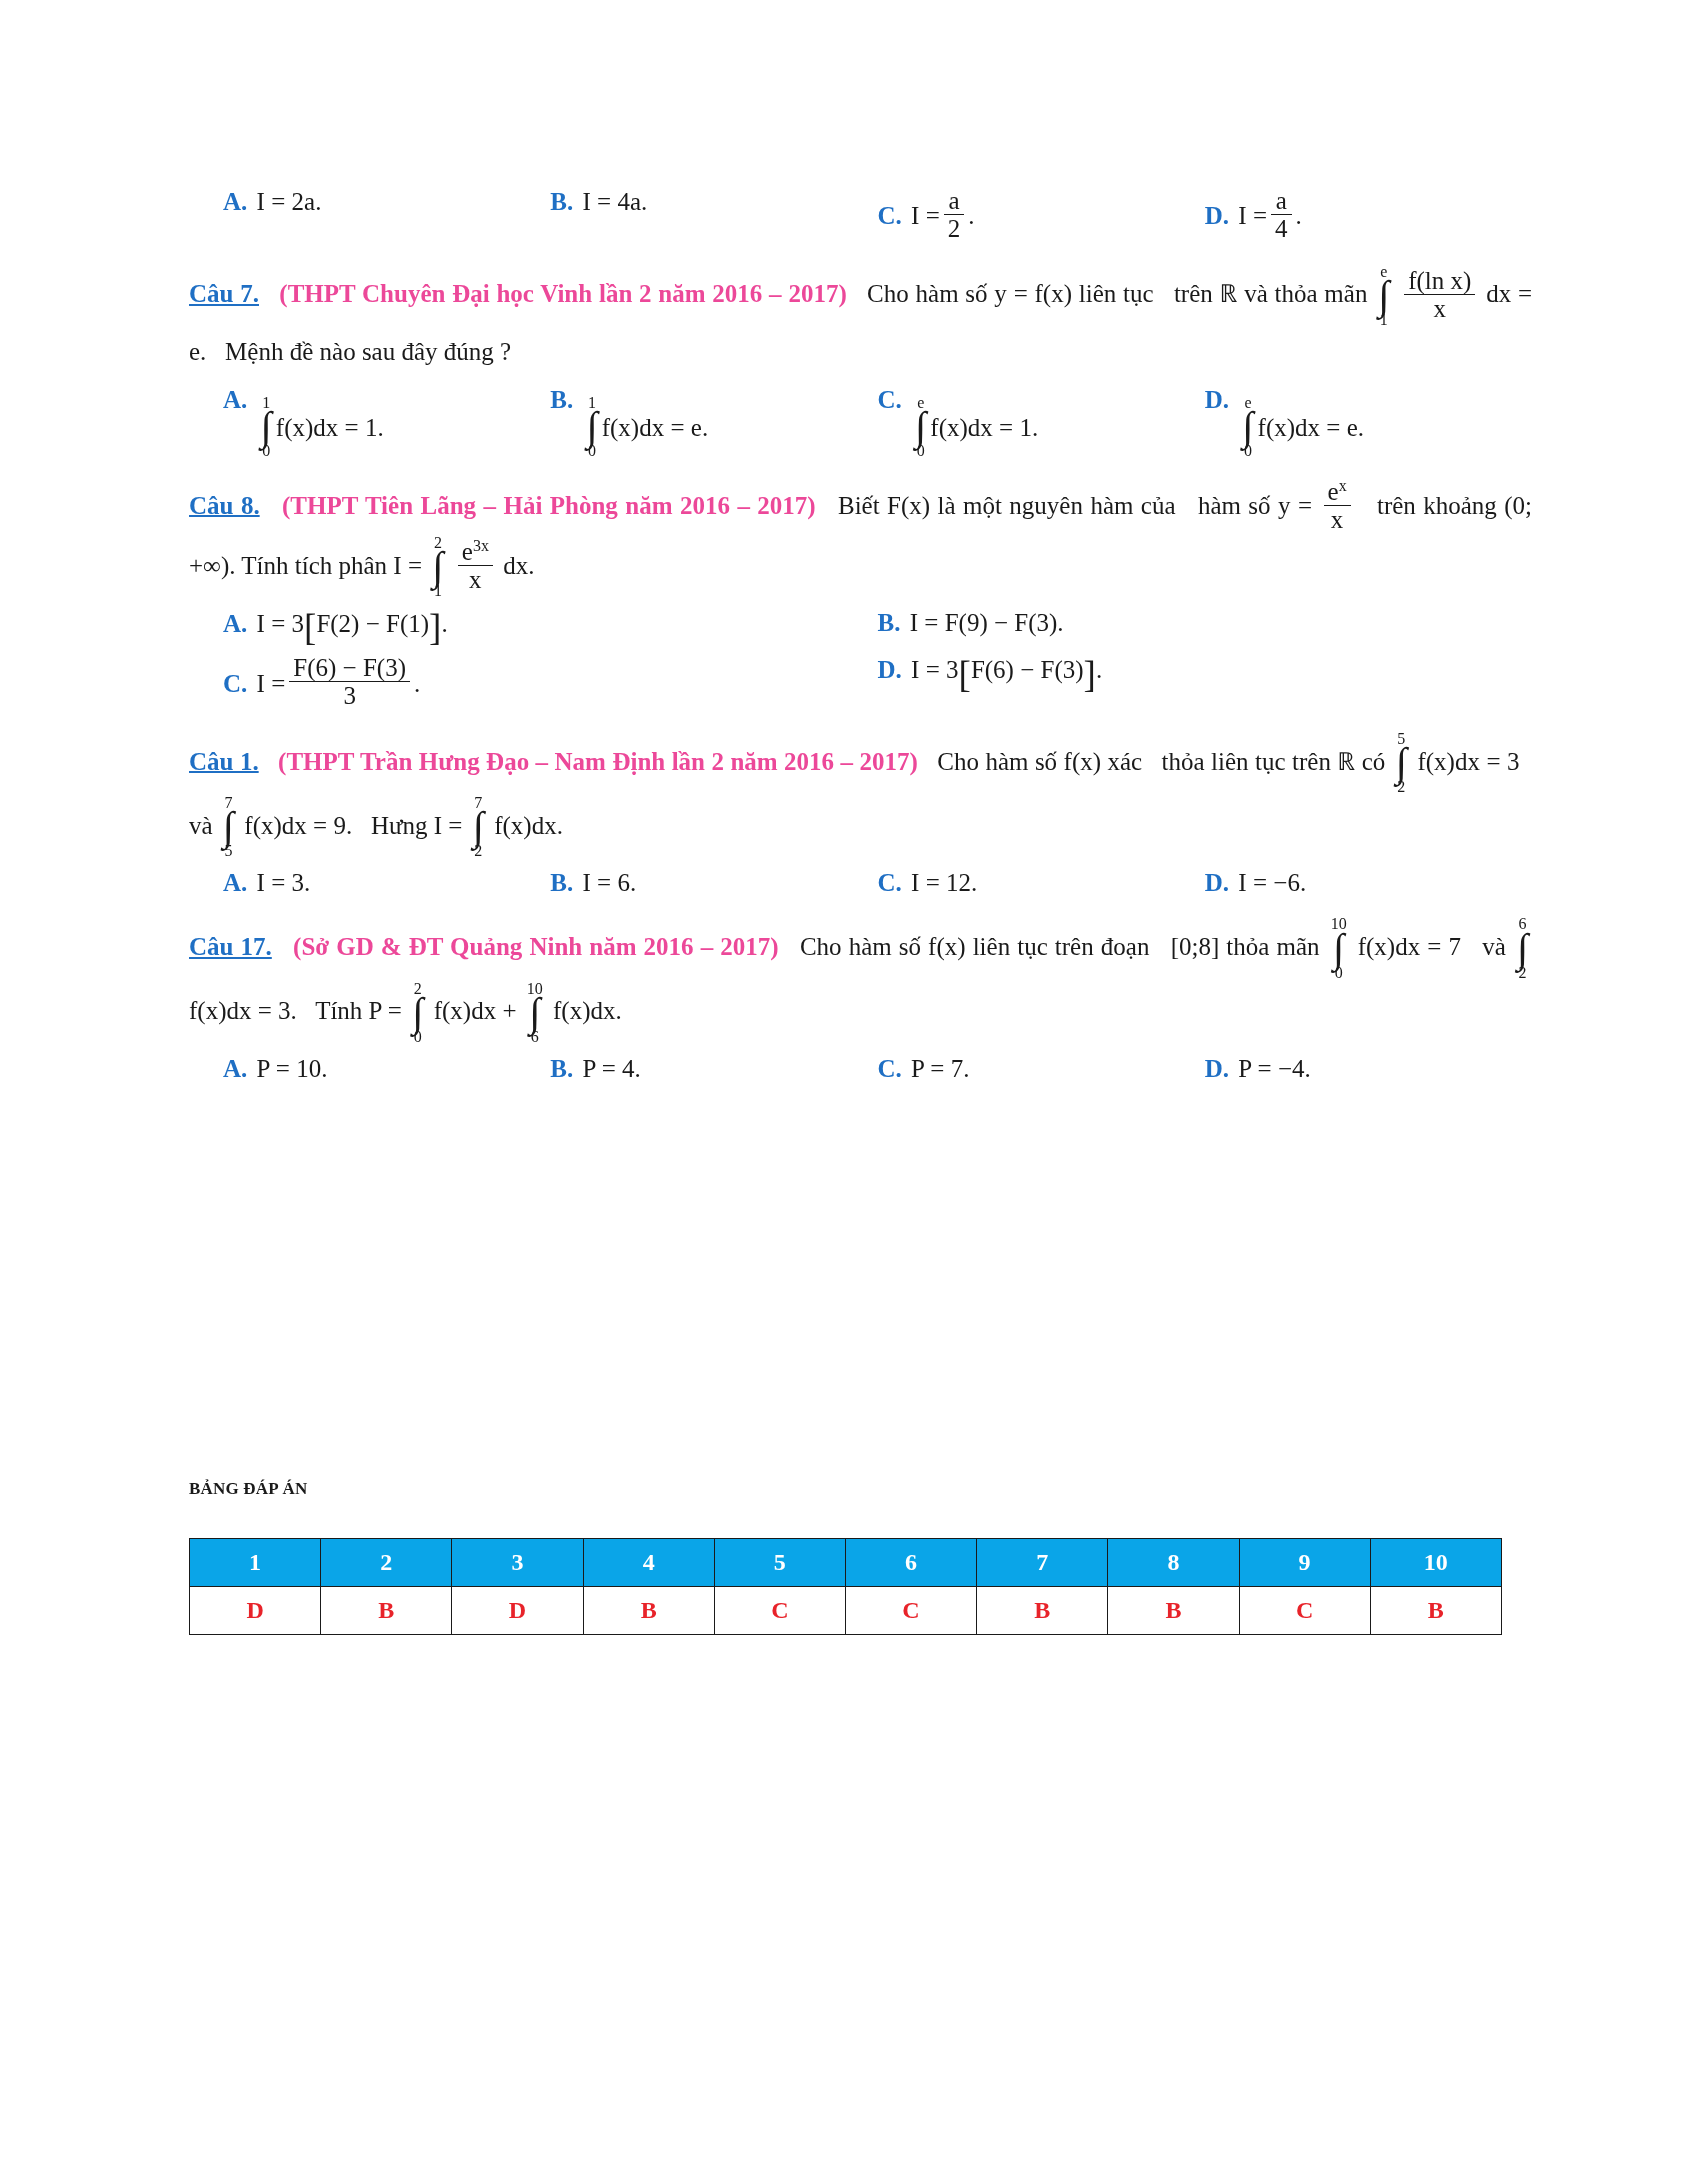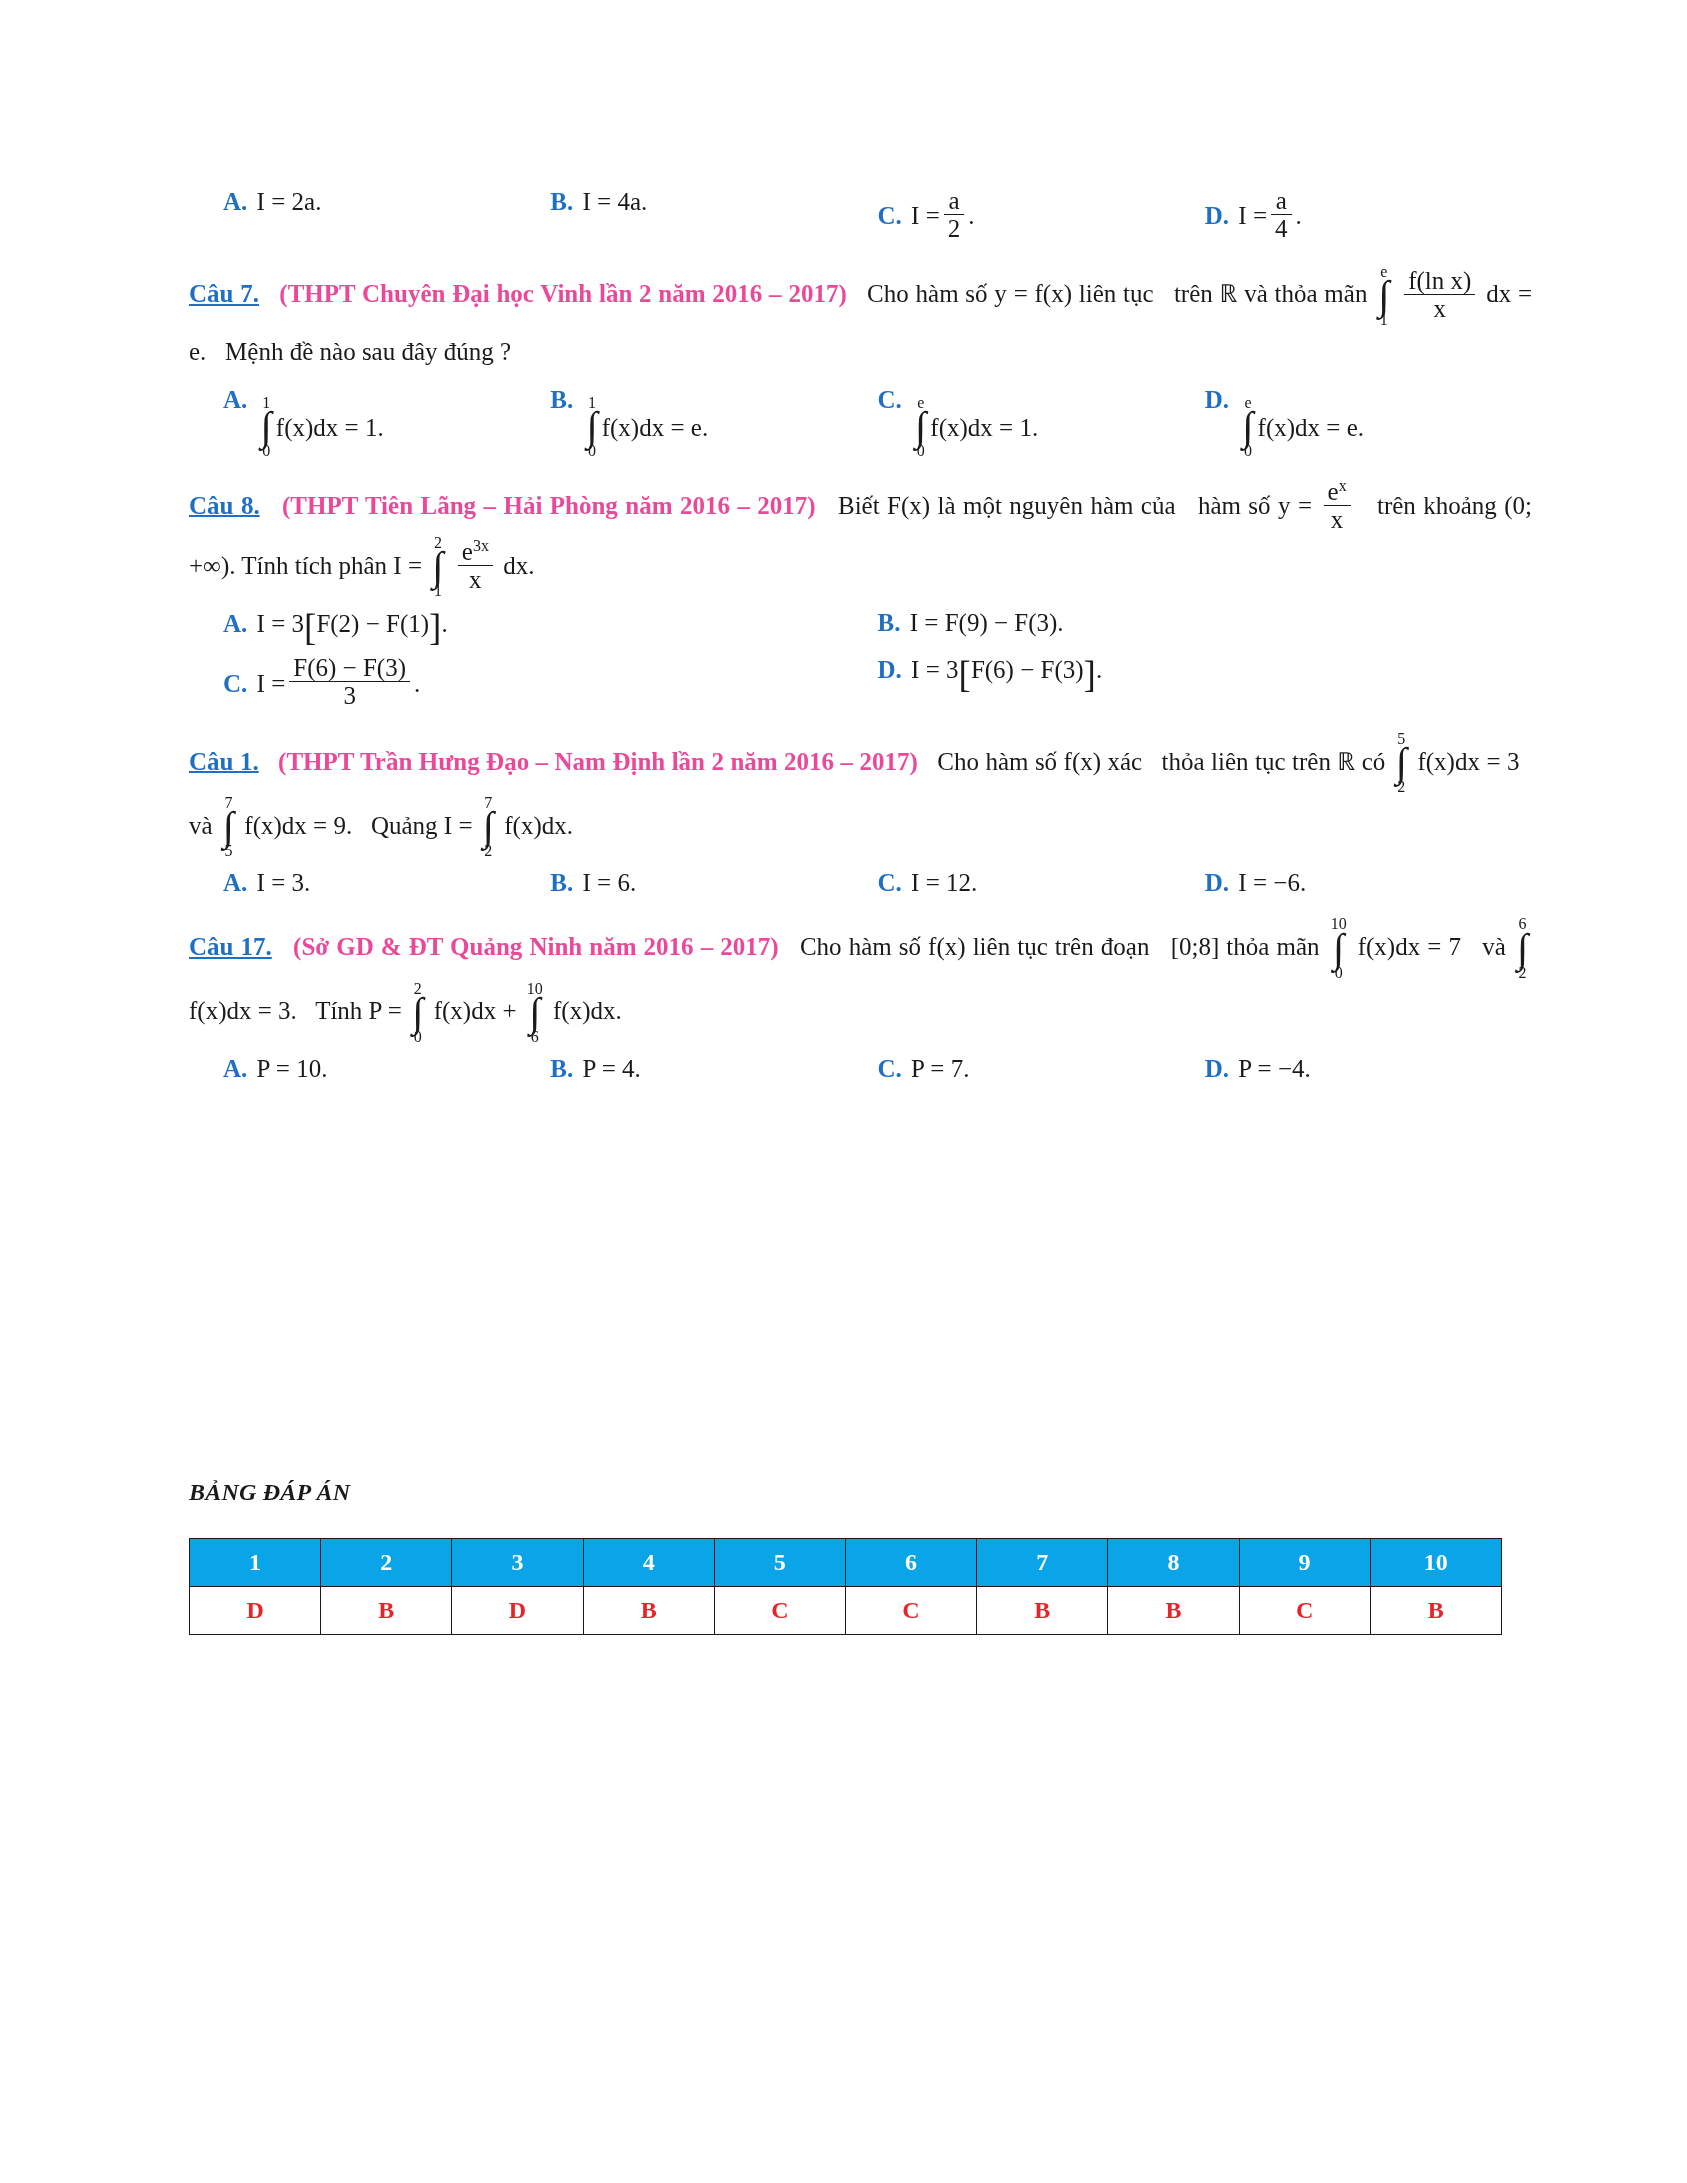--- a/index.html
+++ b/index.html
@@ -97,24 +97,23 @@
     position: relative;
     top: 4px;
     font-family: "Liberation Serif", serif;
   }
 
   
   .ans-title {
     position: absolute;
     left: 189px;
     top: 1479px;
-    font-size: 24px;
+    font-size: 17px;
     font-weight: bold;
     letter-spacing: 0.2px;
-    font-style: italic;
   }
   table.answers {
     position: absolute;
     left: 189px;
     top: 1538px;
     border-collapse: collapse;
     width: 1313px;
     table-layout: fixed;
   }
   table.answers th, table.answers td {
@@ -349,21 +348,21 @@
       <span>f(x)dx = 3</span>
       <span>&nbsp;</span>
       <span>và</span>
       <span class="intg">
         <span class="lim">7</span>
         <span class="sym">∫</span>
         <span class="lim">5</span>
       </span>
       <span>f(x)dx = 9.</span>
       <span>&nbsp;</span>
-      <span>Quảng  I =</span>
+      <span>Hưng  I =</span>
       <span class="intg">
         <span class="lim">7</span>
         <span class="sym">∫</span>
         <span class="lim">2</span>
       </span>
       <span>f(x)dx.</span>
     </div>
 
     <div class="opts four">
       <div>

